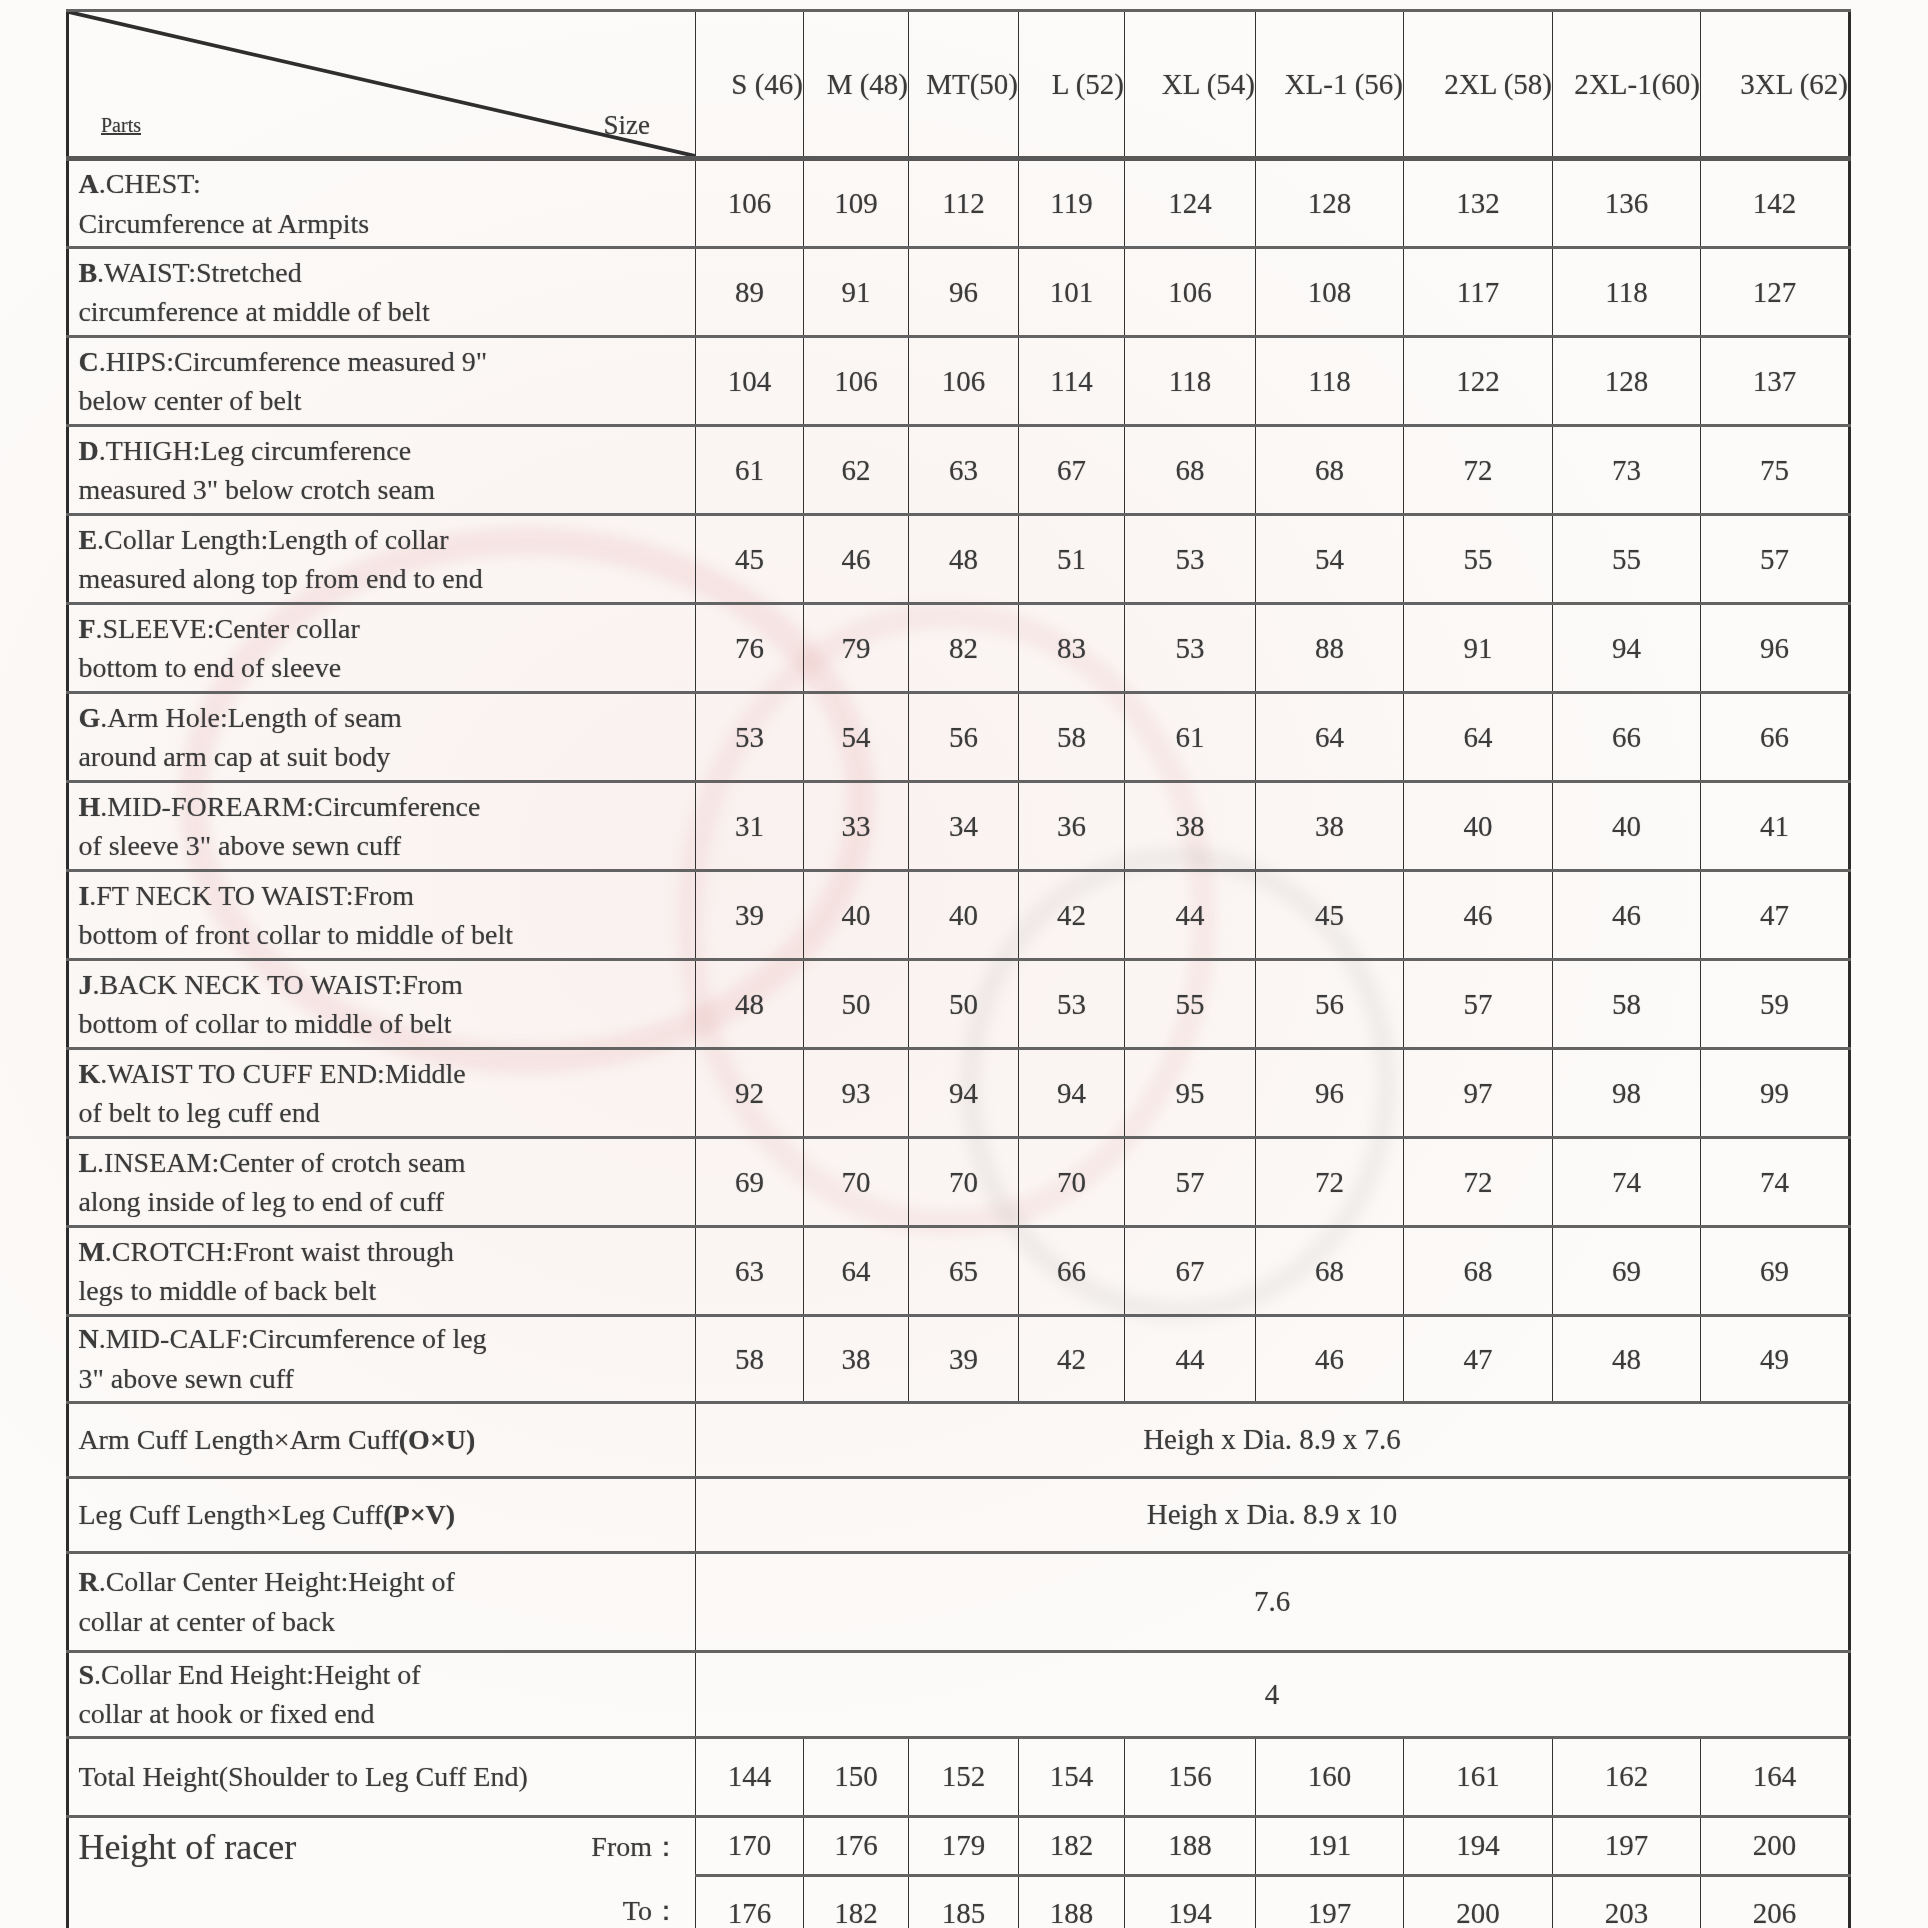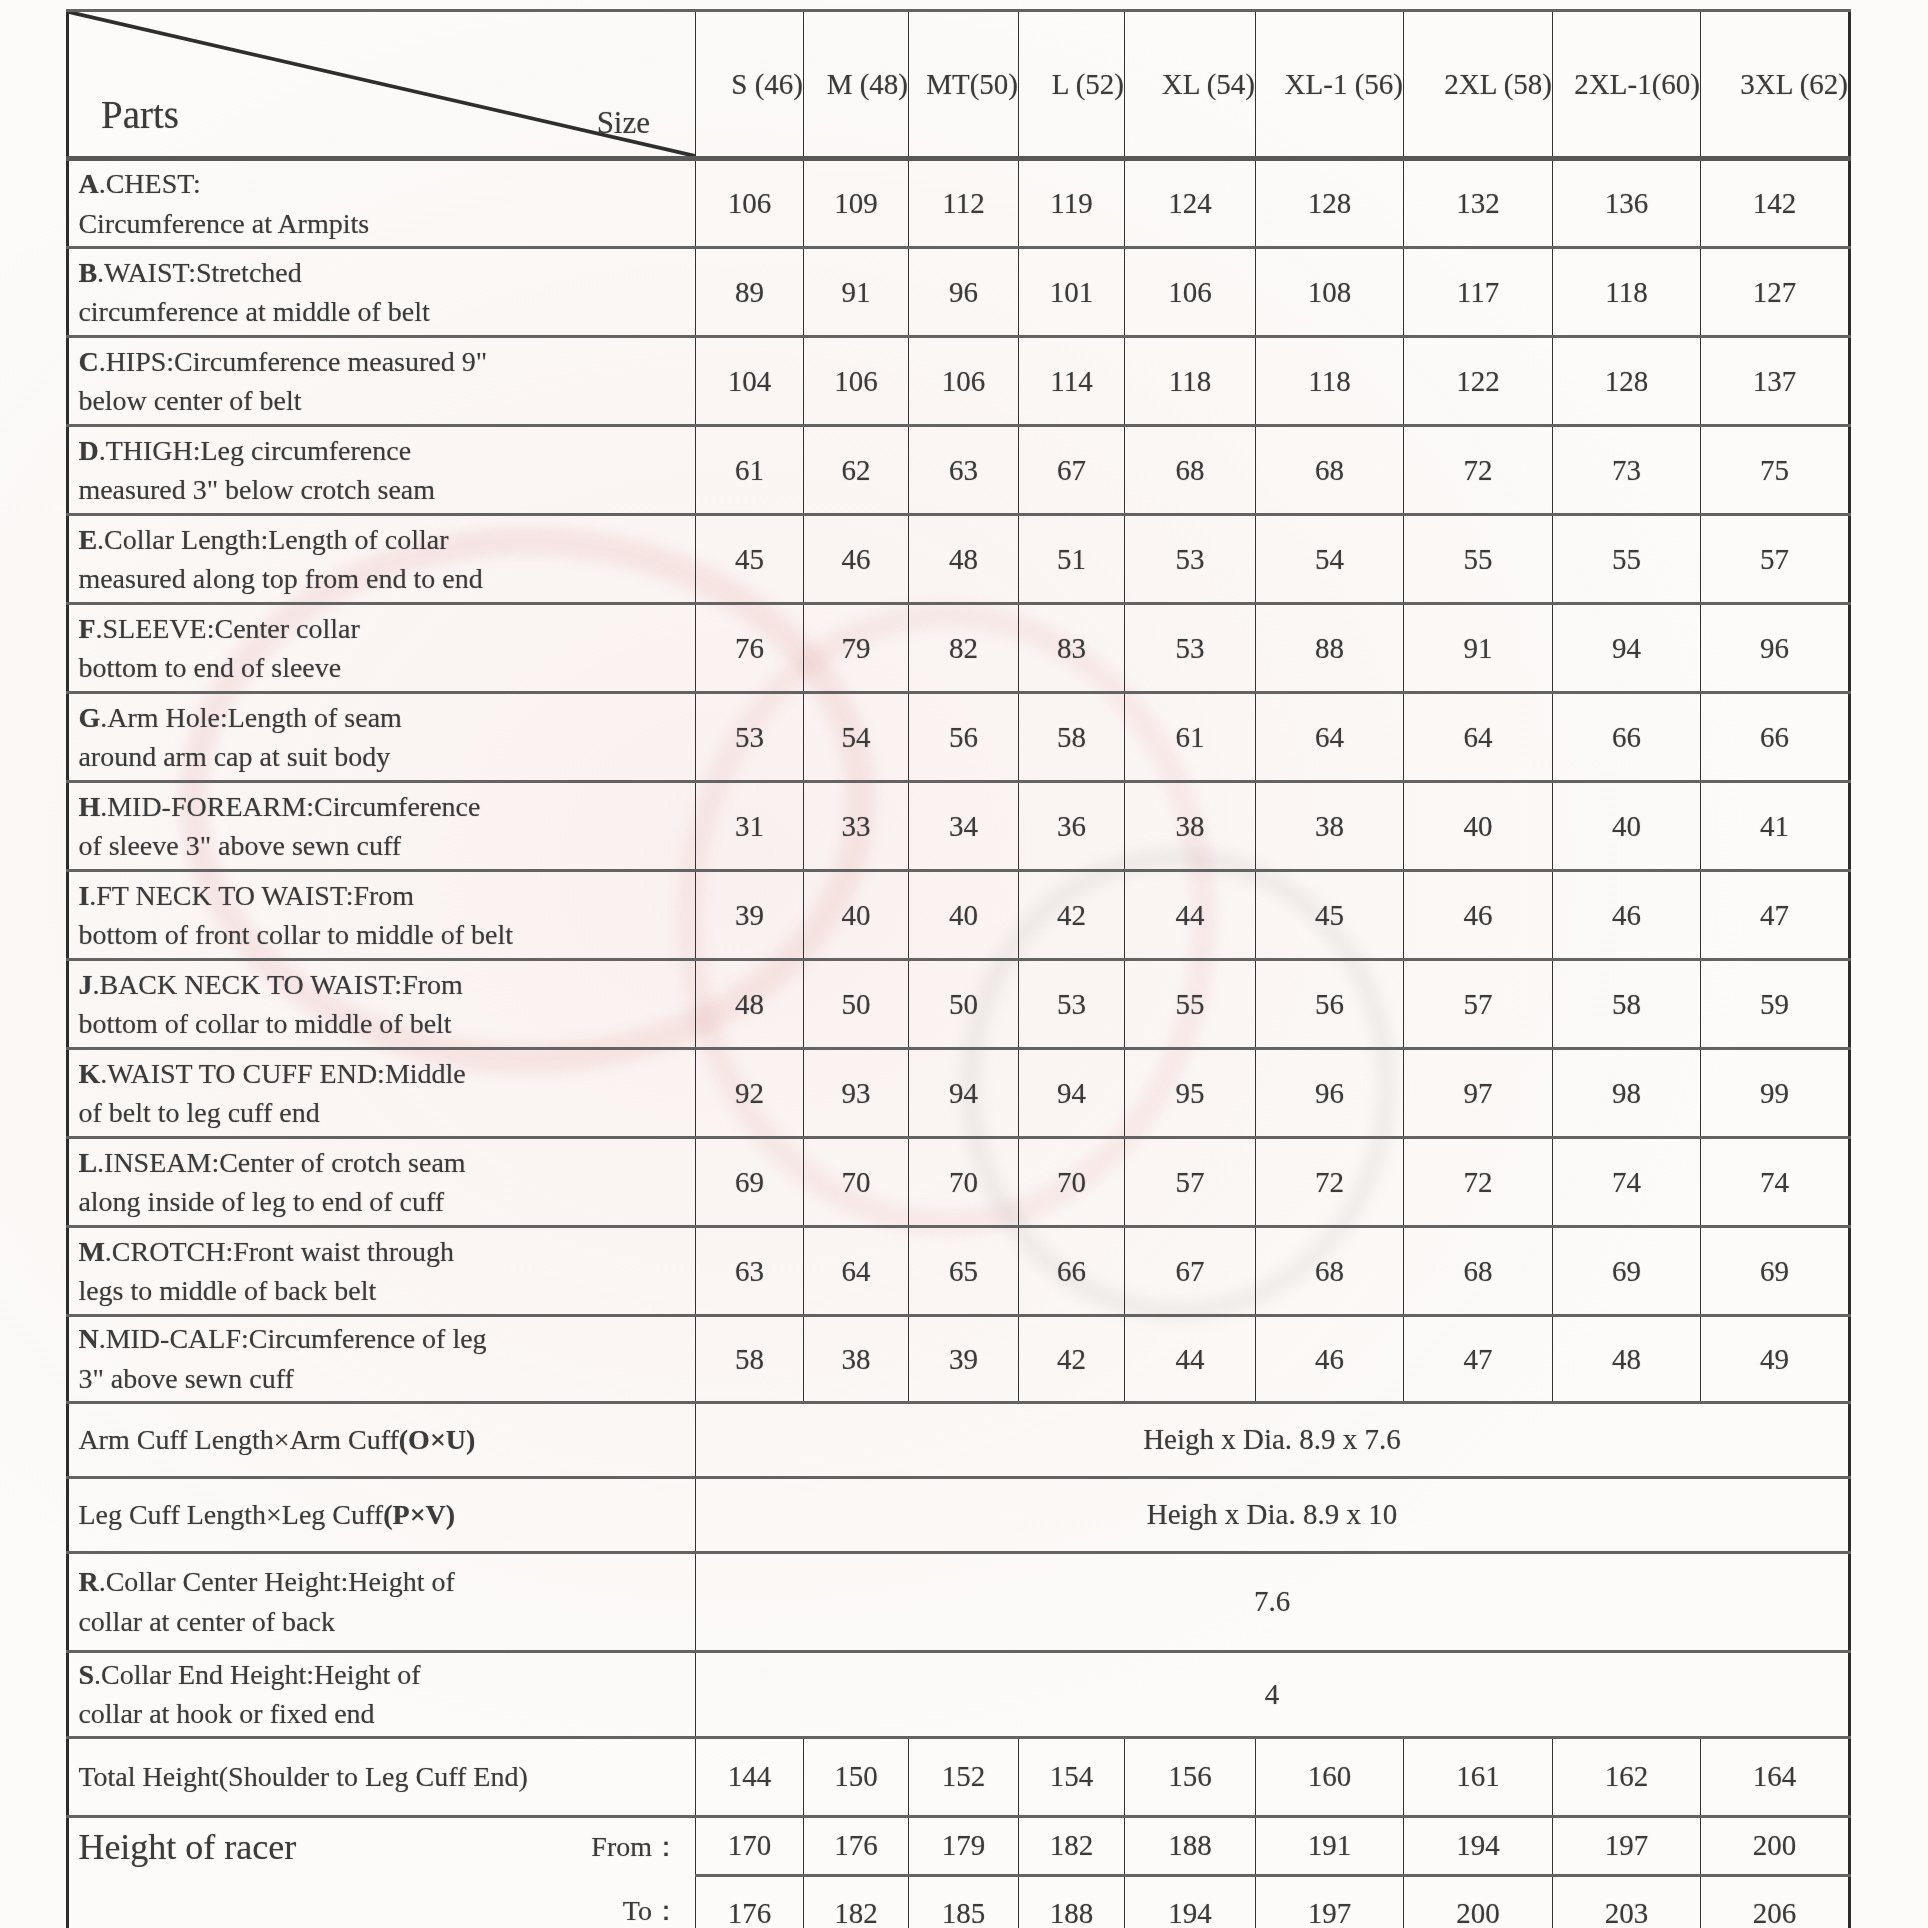--- a/index.html
+++ b/index.html
@@ -33,22 +33,22 @@
   }
   th,td{
     border-left:1.9px solid #333;border-right:1.9px solid #333;
     border-top:3.8px solid #636363;border-bottom:3.8px solid #636363;
     padding:0;overflow:hidden;
   }
   thead th{border-bottom:5.6px solid #585858;vertical-align:middle;text-align:right;
     font-weight:normal;font-size:29px;}
   th.corner{position:relative;}
   th.corner .diag{position:absolute;left:0;top:0;width:100%;height:100%;}
-  th.corner .parts{position:absolute;left:32px;bottom:19px;font-size:39px;}
-  th.corner .size{position:absolute;right:45px;bottom:15px;font-size:31px;}
+  th.corner .parts{position:absolute;left:32px;bottom:19px;font-size:20px;text-decoration:underline;}
+  th.corner .size{position:absolute;right:45px;bottom:15px;font-size:27px;}
   td.label{
     vertical-align:middle;text-align:left;
     font-size:28px;line-height:1.42;padding:1.9px 3.8px 1.9px 9.4px;font-family:Liberation Serif, serif;
   }
   td.label .bold, .bold{font-weight:bold;}
   td.val{vertical-align:middle;text-align:center;font-size:29px;}
   td.merged{vertical-align:middle;text-align:center;font-size:29px;}
   td.racer{position:relative;vertical-align:top;}
   td.racer .racer-name{position:absolute;left:9.4px;top:0;height:59px;display:flex;align-items:center;font-size:36px;}
   td.racer .r-from{position:absolute;right:15px;top:0;height:59px;display:flex;align-items:center;font-size:28px;}

